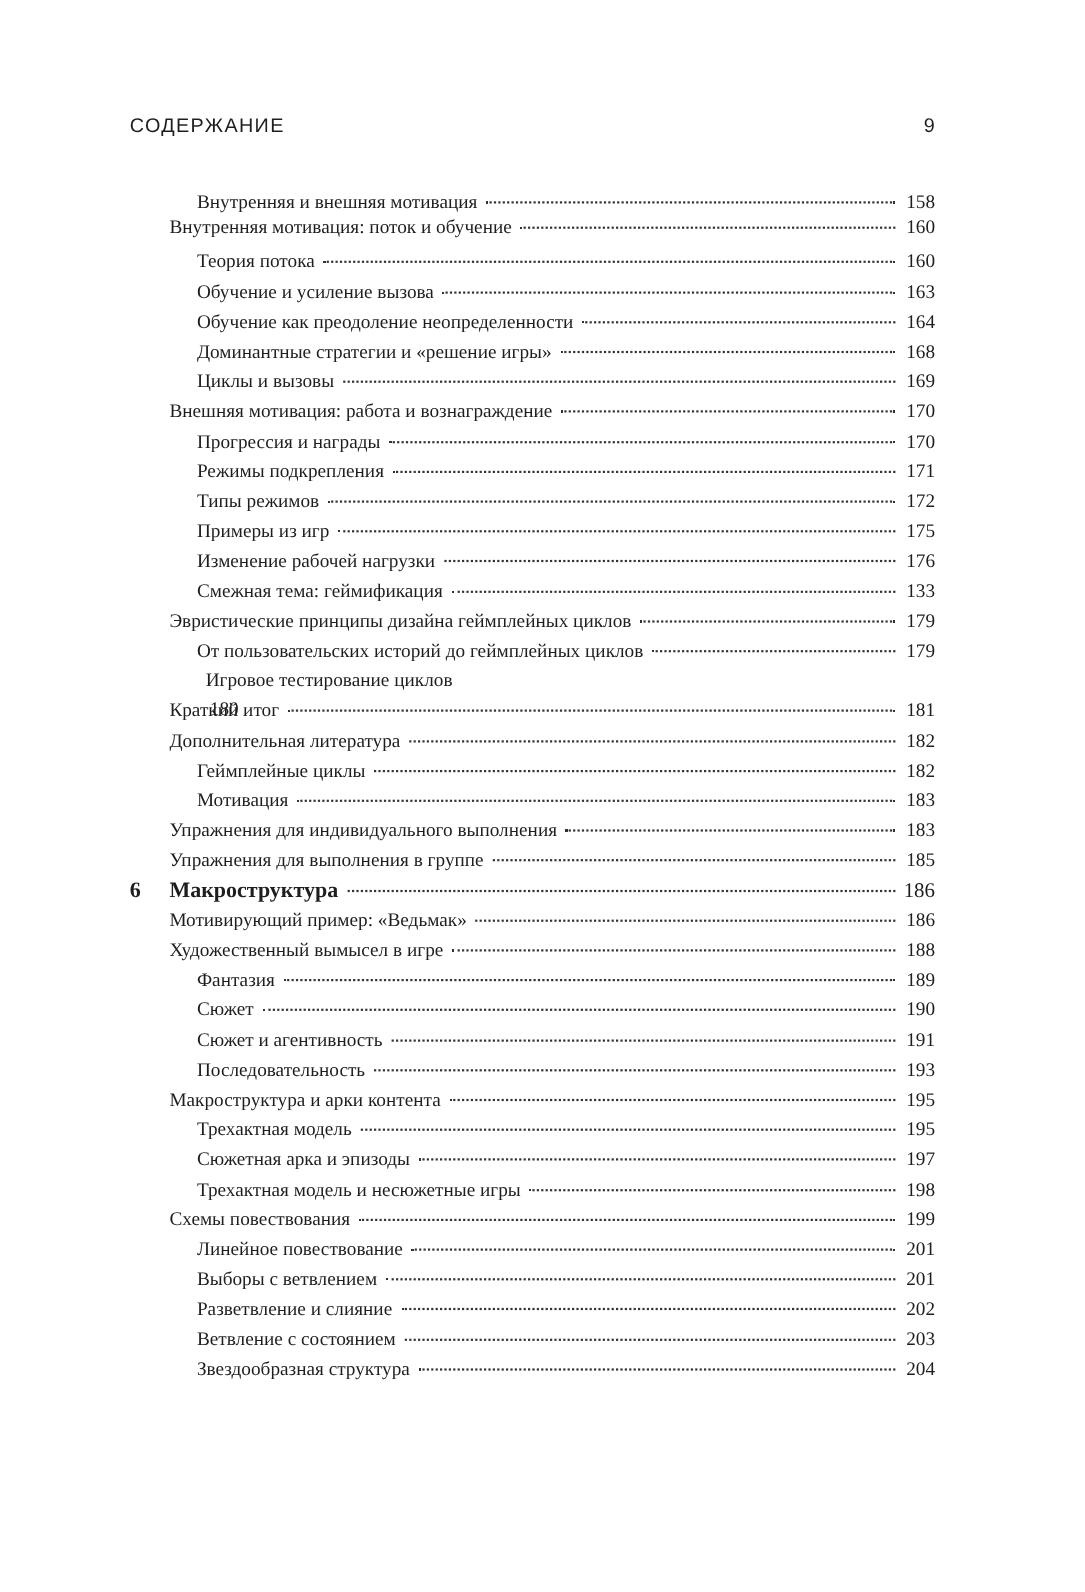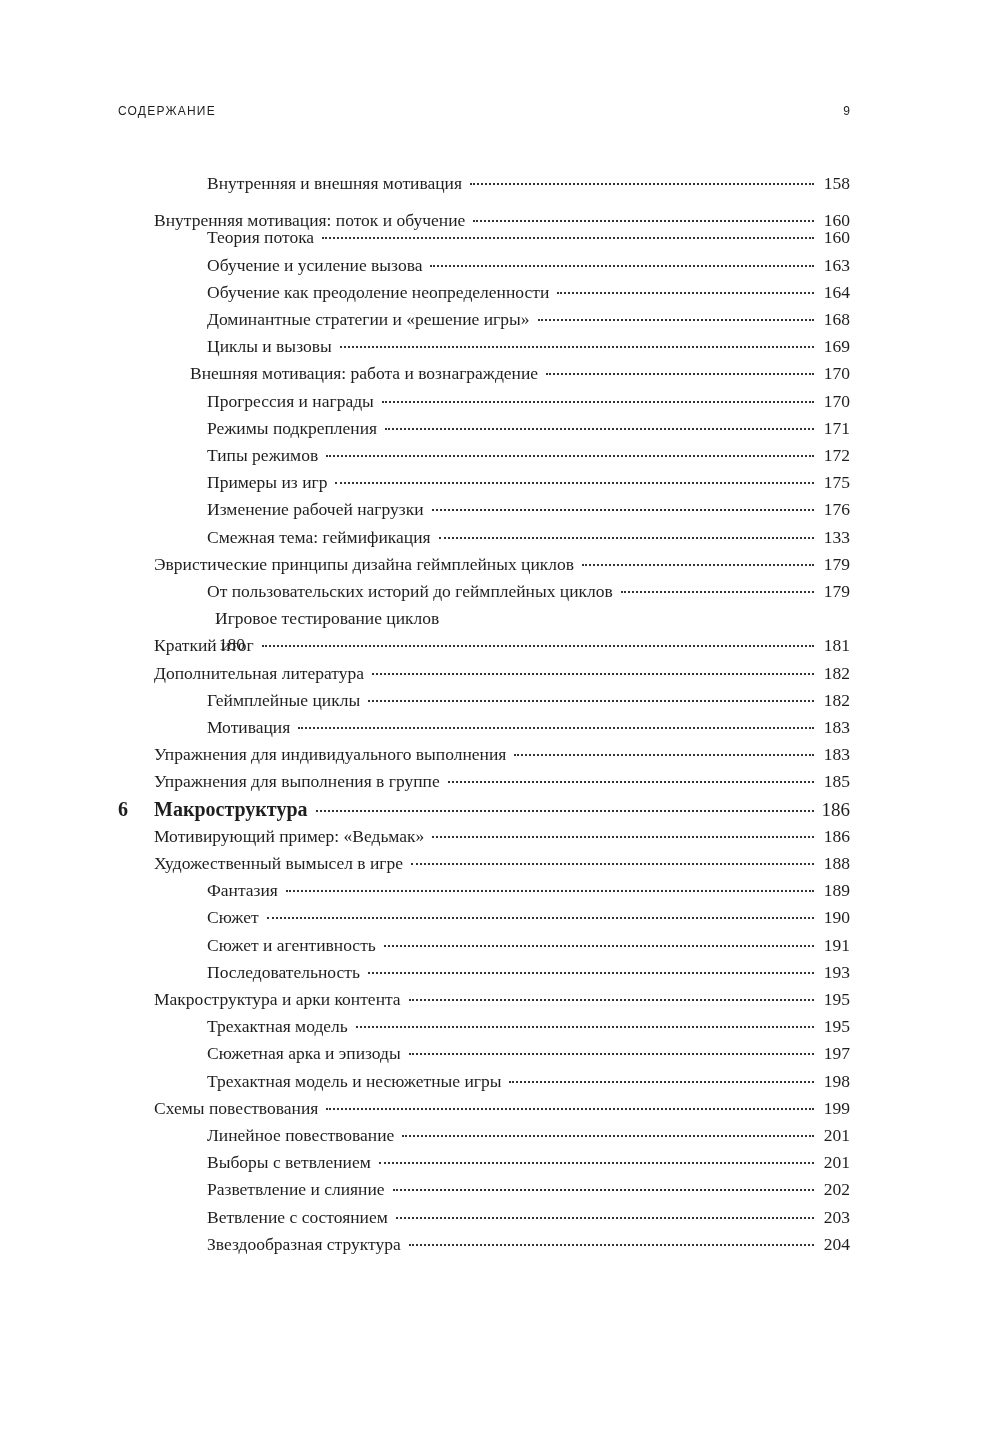--- a/index.html
+++ b/index.html
@@ -1,29 +1,29 @@
 <!DOCTYPE html>
 <html><head>
 <meta charset="utf-8">
 <style>
   html, body { margin: 0; padding: 0; background: #ffffff; }
   body { width: 986px; height: 1447px; position: relative; overflow: hidden; color: #1e1e1e; }
   .running-head {
     position: absolute; left: 118px; top: 104px; width: 733px;
     display: flex; justify-content: space-between; align-items: baseline;
-    font-family: "Liberation Sans", sans-serif; font-size: 12px; letter-spacing: 1.2px;
+    font-family: "Liberation Sans", sans-serif; font-size: 18px; letter-spacing: 1.2px;
   }
   .toc { position: absolute; left: 0; top: 171px; width: 986px; }
   .row {
     position: absolute; display: flex; align-items: baseline;
     font-family: "Liberation Serif", serif; font-size: 17.5px; line-height: 24px;
     right: 136px;
   }
   .row.l1 { left: 154px; }
-  .row.l2 { left: 179px; margin-left: 28px; }
+  .row.l2 { left: 179px; }
   .row.ch { left: 118px; font-size: 20px; font-weight: bold; }
   .num { width: 36px; flex: none; }
   .title { white-space: nowrap; flex: none; }
   .leader {
     flex: 1 1 auto; margin: 0 6px 0 8px; border-bottom: 2px dotted #333;
     transform: translateY(-4px);
   }
   .page { flex: none; text-align: right; min-width: 30px; }
   .row.ch .page { font-weight: normal; font-size: 19px; }
 </style>
@@ -34,21 +34,21 @@
   <span>СОДЕРЖАНИЕ</span>
   <span>9</span>
 </div>
 
 <div class="toc" id="toc">
     <div class="row l2" style="top: 0px;">
       <span class="title">Внутренняя и внешняя мотивация</span>
       <span class="leader"></span>
       <span class="page">158</span>
     </div>
-    <div class="row l1" style="top: 37px;">
+    <div class="row l1" style="top: 23px;">
       <span class="title">Внутренняя мотивация: поток и обучение</span>
       <span class="leader"></span>
       <span class="page">160</span>
     </div>
     <div class="row l2" style="top: 54.4px;">
       <span class="title">Теория потока</span>
       <span class="leader"></span>
       <span class="page">160</span>
     </div>
     <div class="row l2" style="top: 81.6px;">
@@ -64,21 +64,21 @@
     <div class="row l2" style="top: 136px;">
       <span class="title">Доминантные стратегии и «решение игры»</span>
       <span class="leader"></span>
       <span class="page">168</span>
     </div>
     <div class="row l2" style="top: 163.2px;">
       <span class="title">Циклы и вызовы</span>
       <span class="leader"></span>
       <span class="page">169</span>
     </div>
-    <div class="row l1" style="top: 190.4px; margin-left: 36px;">
+    <div class="row l1" style="top: 190.4px;">
       <span class="title">Внешняя мотивация: работа и вознаграждение</span>
       <span class="leader"></span>
       <span class="page">170</span>
     </div>
     <div class="row l2" style="top: 217.6px;">
       <span class="title">Прогрессия и награды</span>
       <span class="leader"></span>
       <span class="page">170</span>
     </div>
     <div class="row l2" style="top: 244.8px;">

